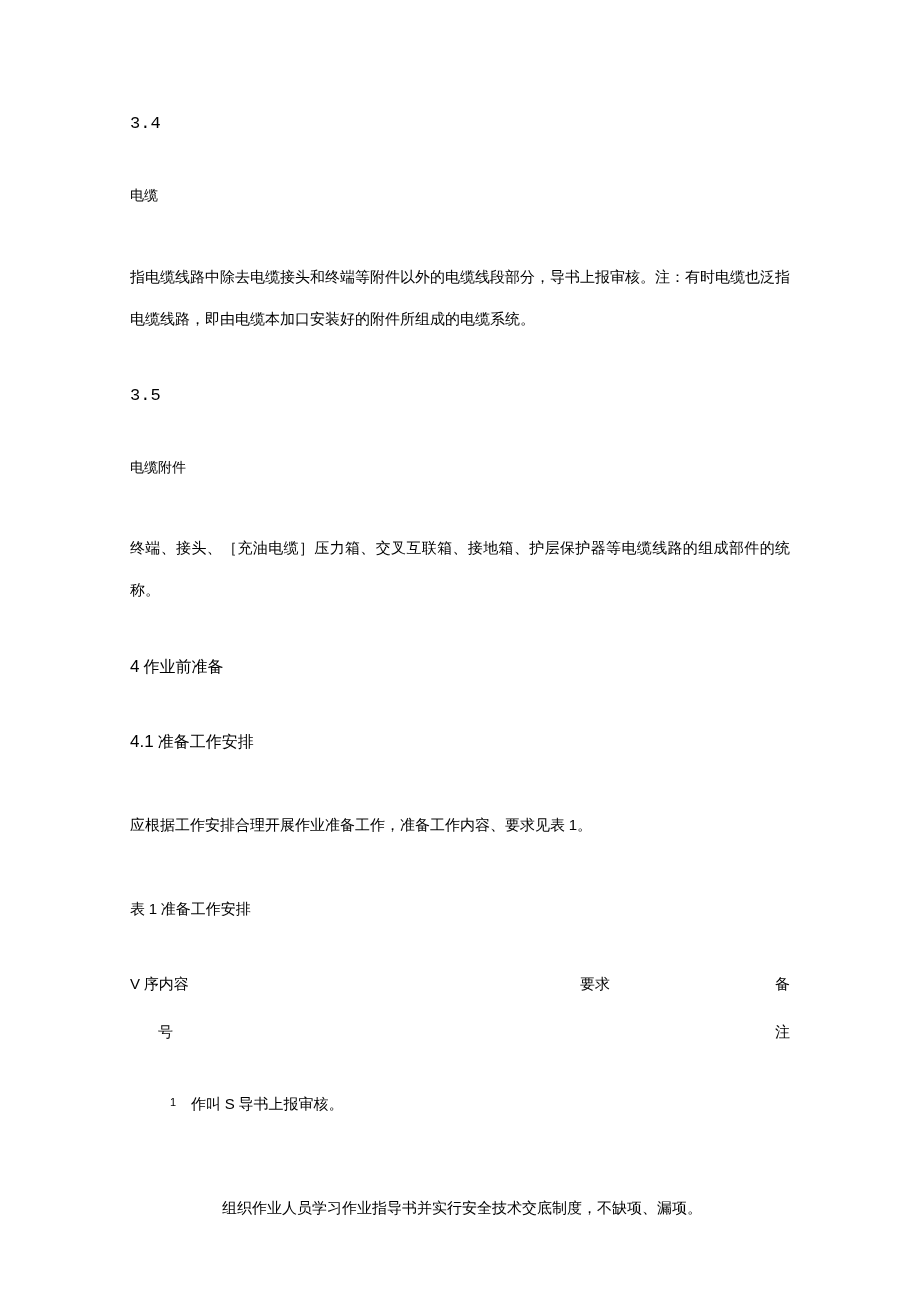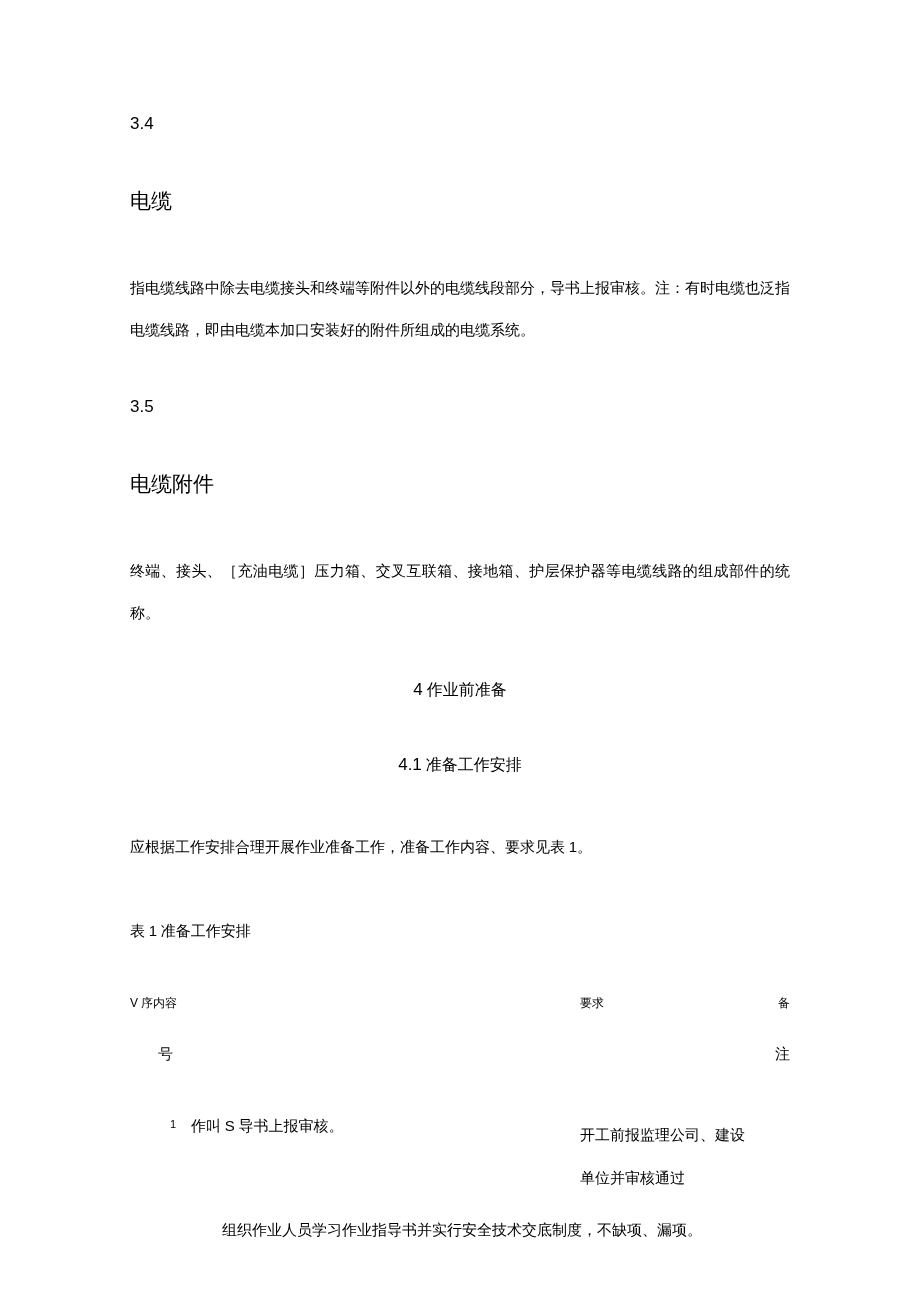--- a/index.html
+++ b/index.html
@@ -10,45 +10,44 @@
     body {
       font-family: "SimSun", "宋体", serif;
       background: #ffffff;
       width: 920px;
       padding: 110px 130px 100px 130px;
       color: #000000;
       font-size: 15px;
       line-height: 1.6;
     }
     .section-num {
-      font-family: Liberation Sans, sans-serif;
+      font-family: Liberation Mono, monospace;
       font-size: 17px;
       margin-bottom: 48px;
     }
     .section-title {
-      font-size: 21px;
+      font-size: 14px;
       margin-bottom: 48px;
     }
     .para {
       font-size: 15px;
       line-height: 2.8;
       margin-bottom: 42px;
       text-align: justify;
     }
     .section-num-mixed {
       font-size: 16px;
       margin-bottom: 48px;
-      text-align: center;
     }
     .section-num-mixed .num {
       font-family: Arial, sans-serif;
       font-size: 17px;
     }
     .table-row-1 {
-      font-size: 12px;
+      font-size: 15px;
       margin-bottom: 18px;
       position: relative;
       height: 30px;
     }
     .col-a {
       position: absolute;
       left: 0;
     }
     .col-a .v {
       font-family: Arial, sans-serif;
@@ -148,16 +147,15 @@
 <div class="table-row-2">
   <span class="r2-a">号</span>
   <span class="r2-b">注</span>
 </div>
 
 <div class="table-row-3">
   <span class="r3-num">1</span>
   <span class="r3-content">
     <span>作叫 </span><span class="s">S</span><span> 导书上报审核。</span>
   </span>
-  <span class="r3-req">开工前报监理公司、建设单位并审核通过</span>
 </div>
 
 <div class="bottom-line">组织作业人员学习作业指导书并实行安全技术交底制度，不缺项、漏项。</div>
 
 </body></html>

